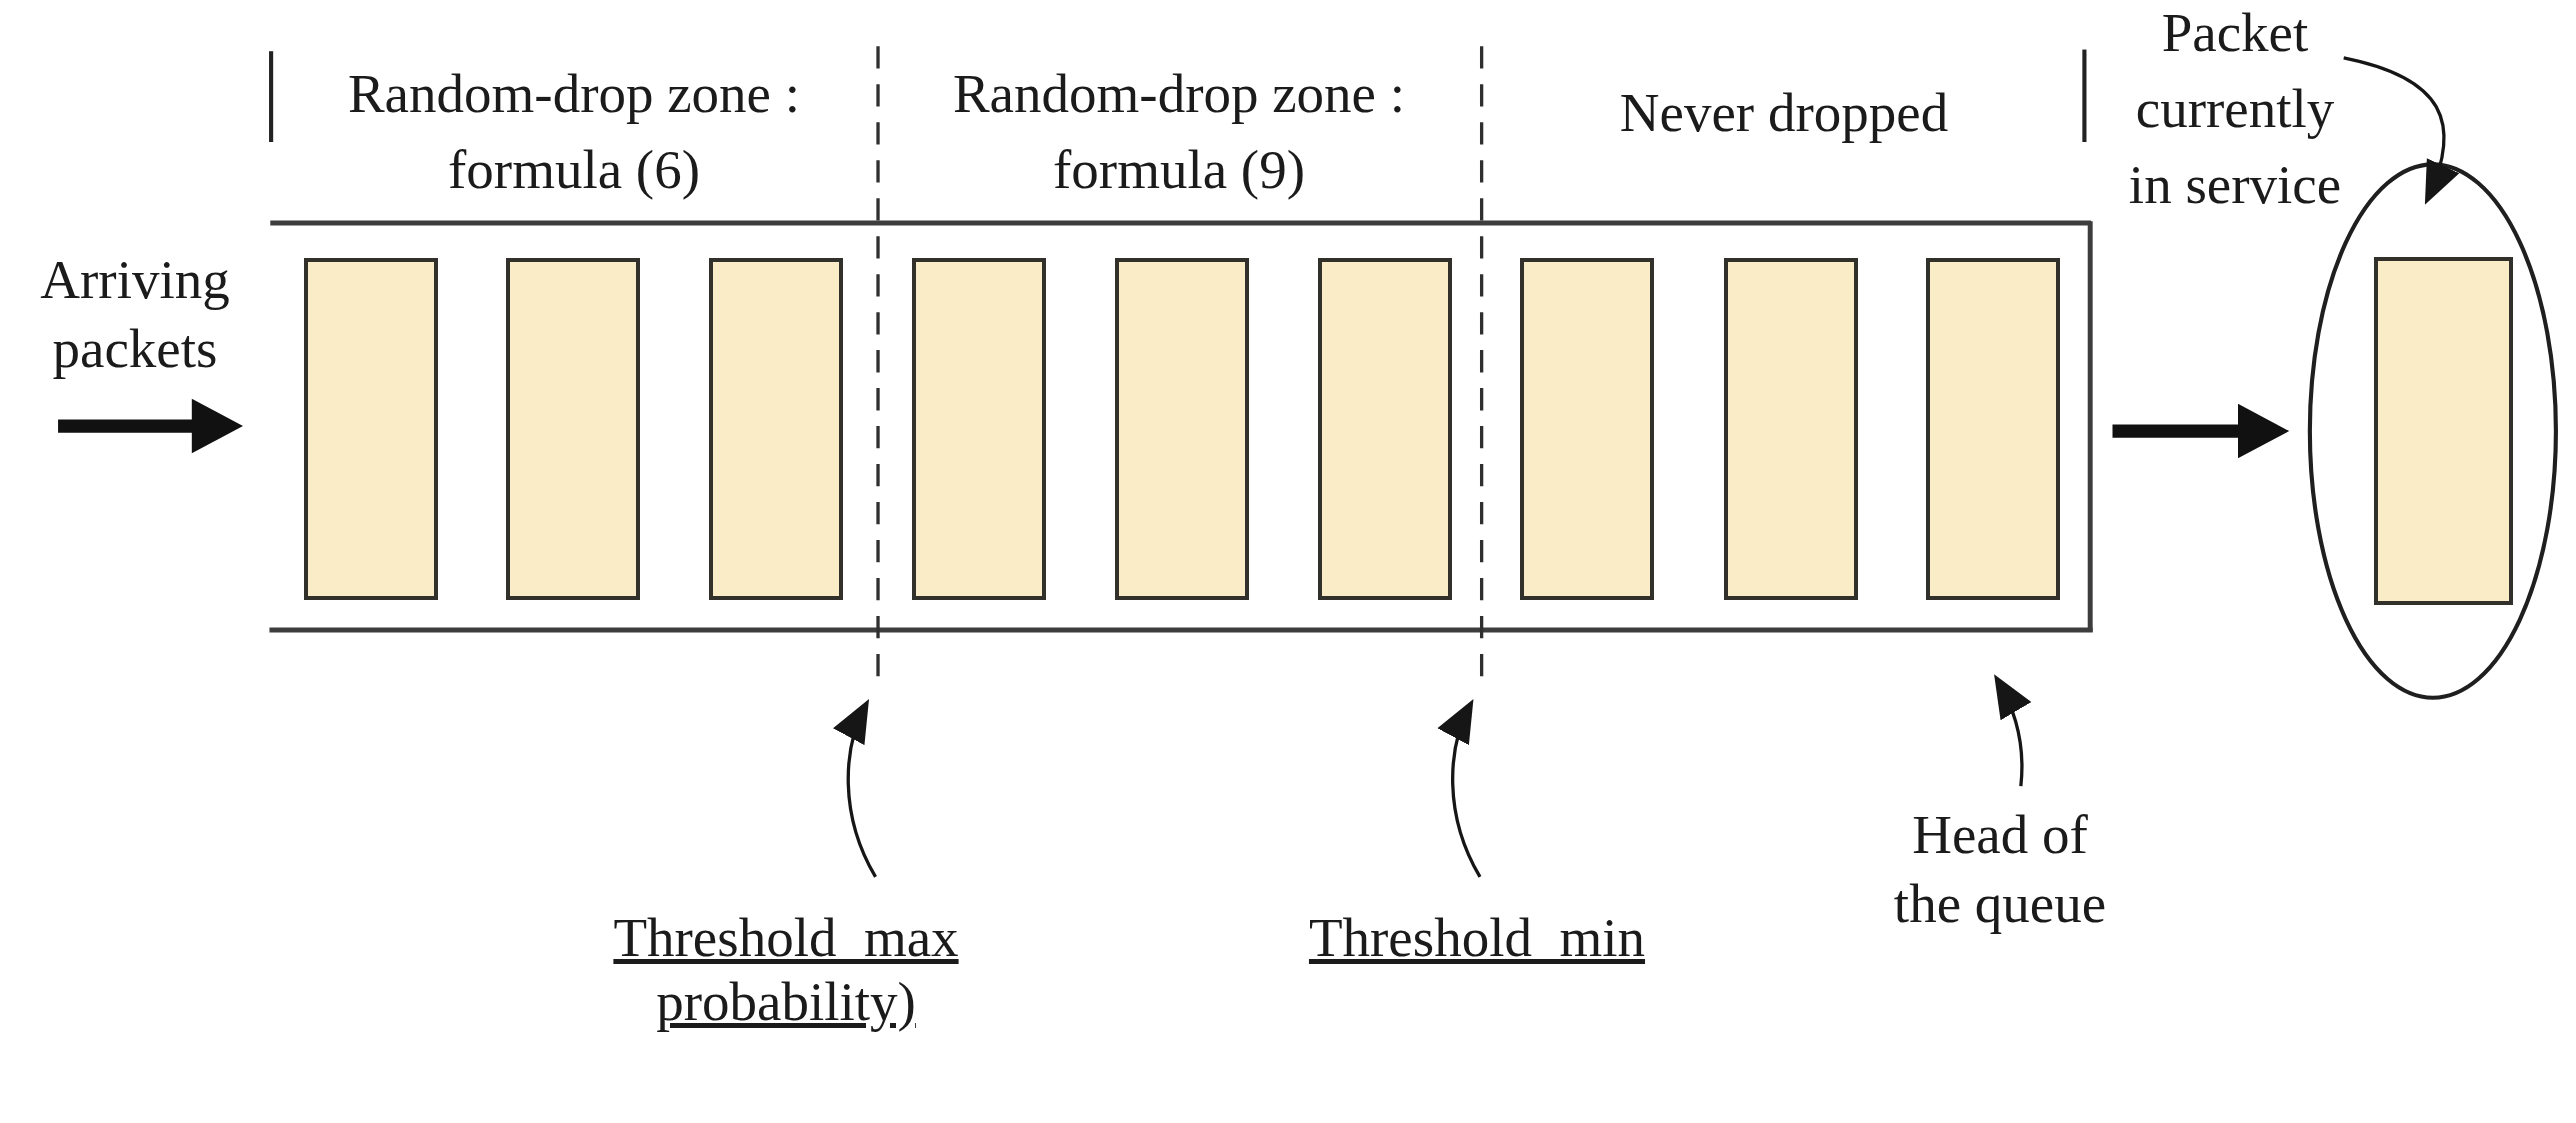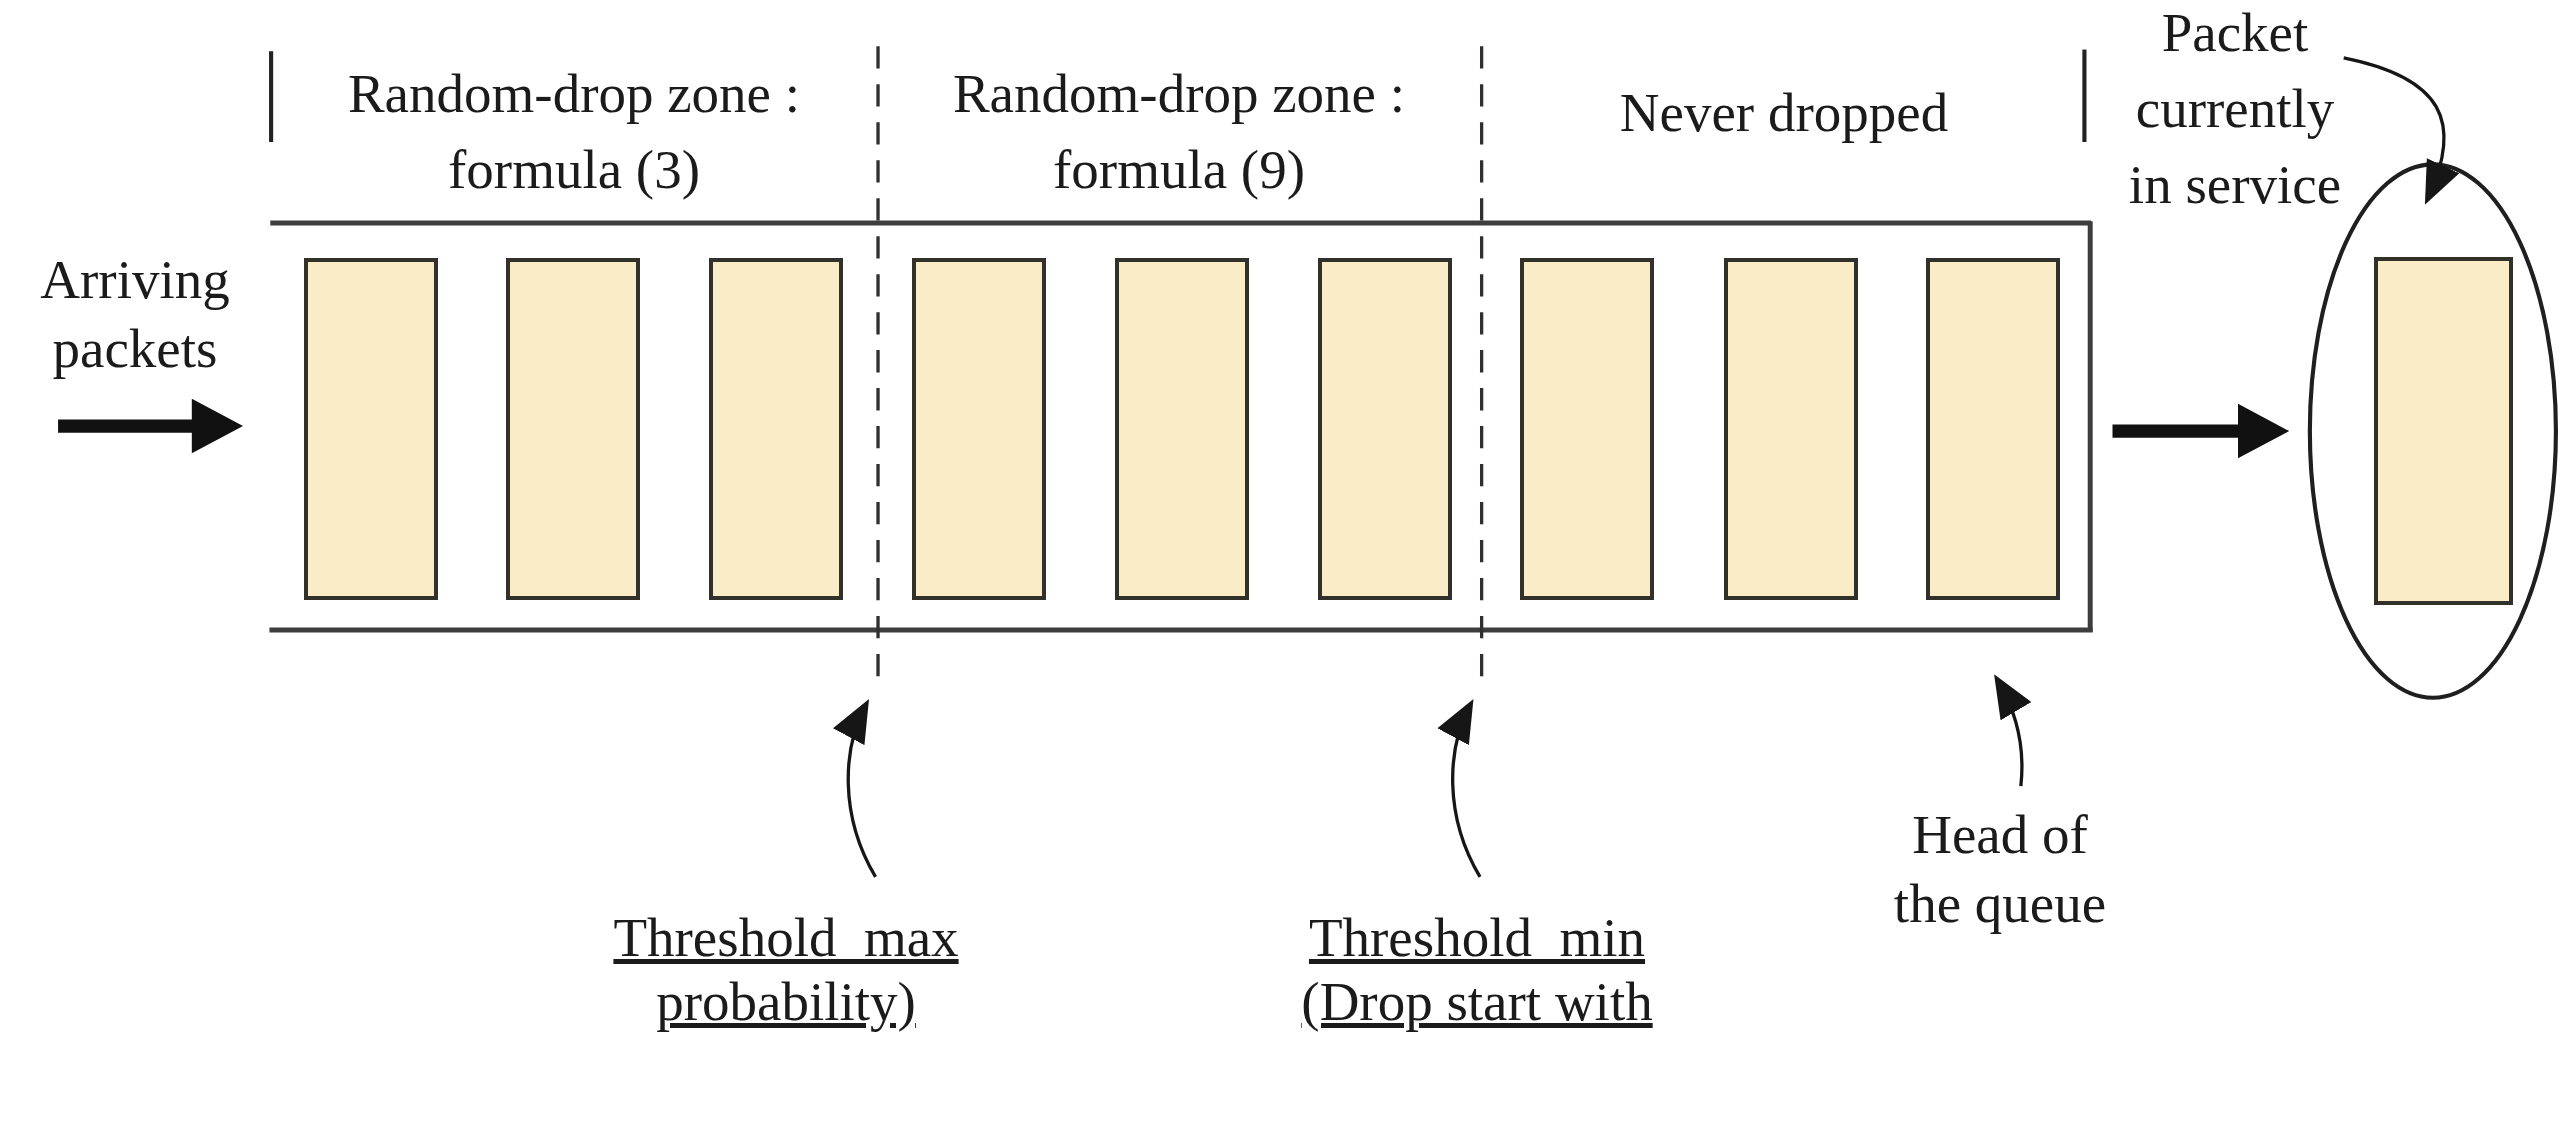--- a/index.html
+++ b/index.html
@@ -88,21 +88,21 @@
 
   <div class="pkt service" style="left:2374px"></div>
 
   <div class="lbl mid" style="left:135px;top:245px">
     <div>Arriving</div>
     <div>packets</div>
   </div>
 
   <div class="lbl" style="left:574px;top:56px">
     <div>Random-drop zone :</div>
-    <div>formula (3)</div>
+    <div>formula (6)</div>
   </div>
 
   <div class="lbl" style="left:1179px;top:56px">
     <div>Random-drop zone :</div>
     <div>formula (9)</div>
   </div>
 
   <div class="lbl" style="left:1784px;top:75px">
     <div>Never dropped</div>
   </div>
@@ -113,21 +113,20 @@
     <div>in service</div>
   </div>
 
   <div class="lbl tight" style="left:786px;top:906px">
     <div>Threshold_max</div>
     <div>probability)</div>
   </div>
 
   <div class="lbl tight" style="left:1477px;top:906px">
     <div>Threshold_min</div>
-    <div>(Drop start with</div>
   </div>
 
   <div class="lbl mid" style="left:2000px;top:800px">
     <div>Head of</div>
     <div>the queue</div>
   </div>
 
 </div>
 
 

